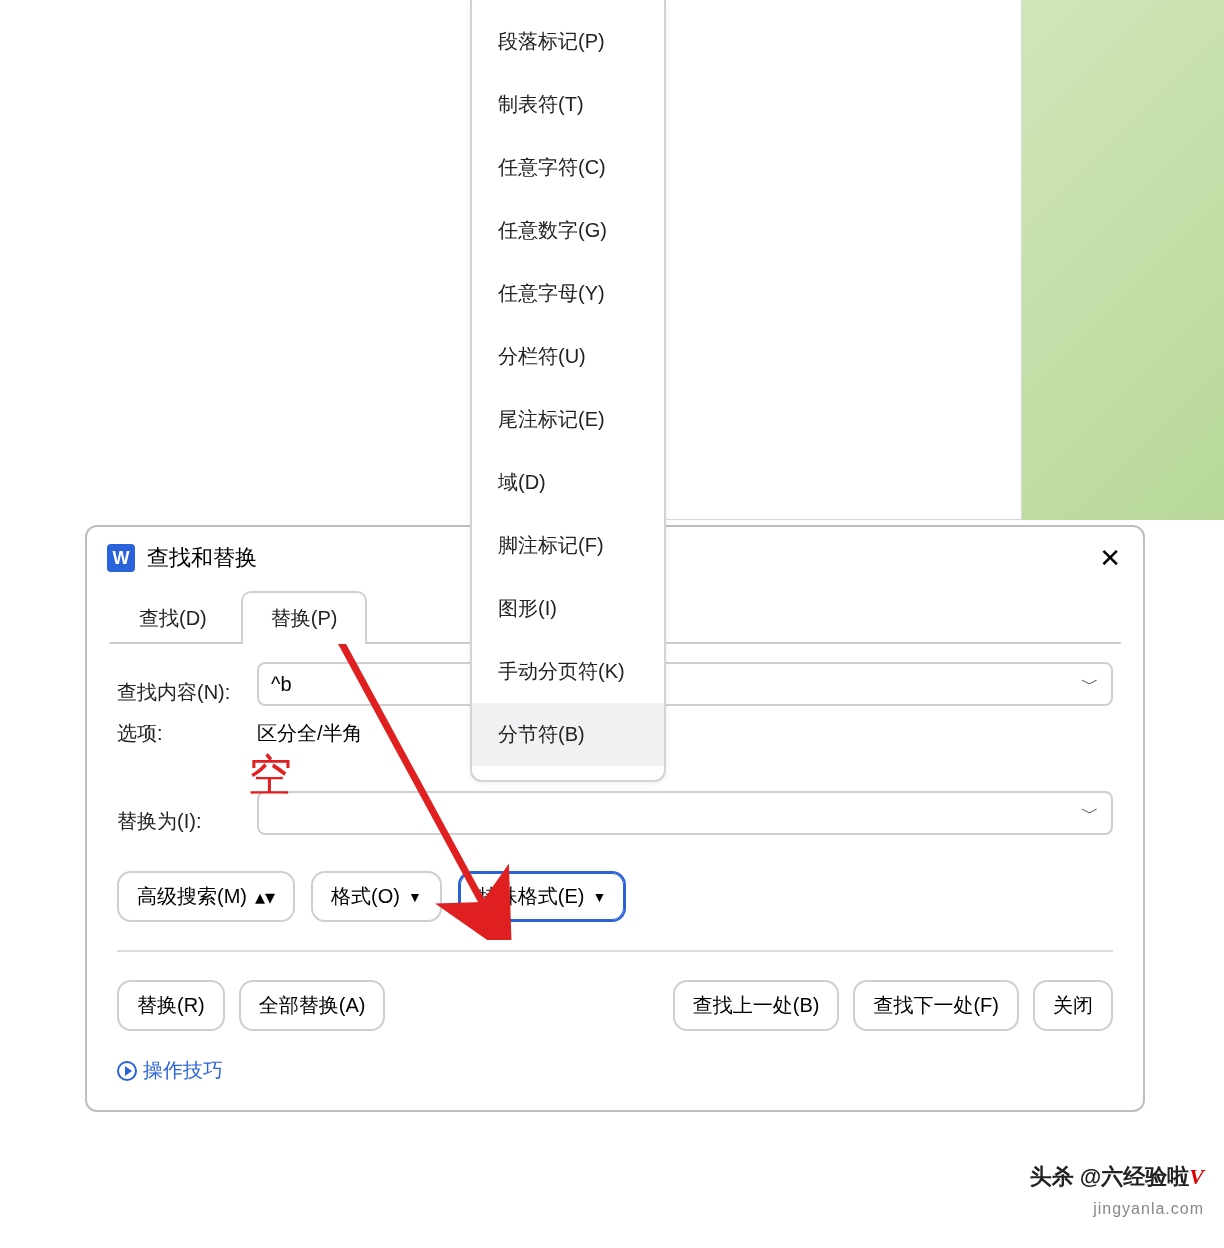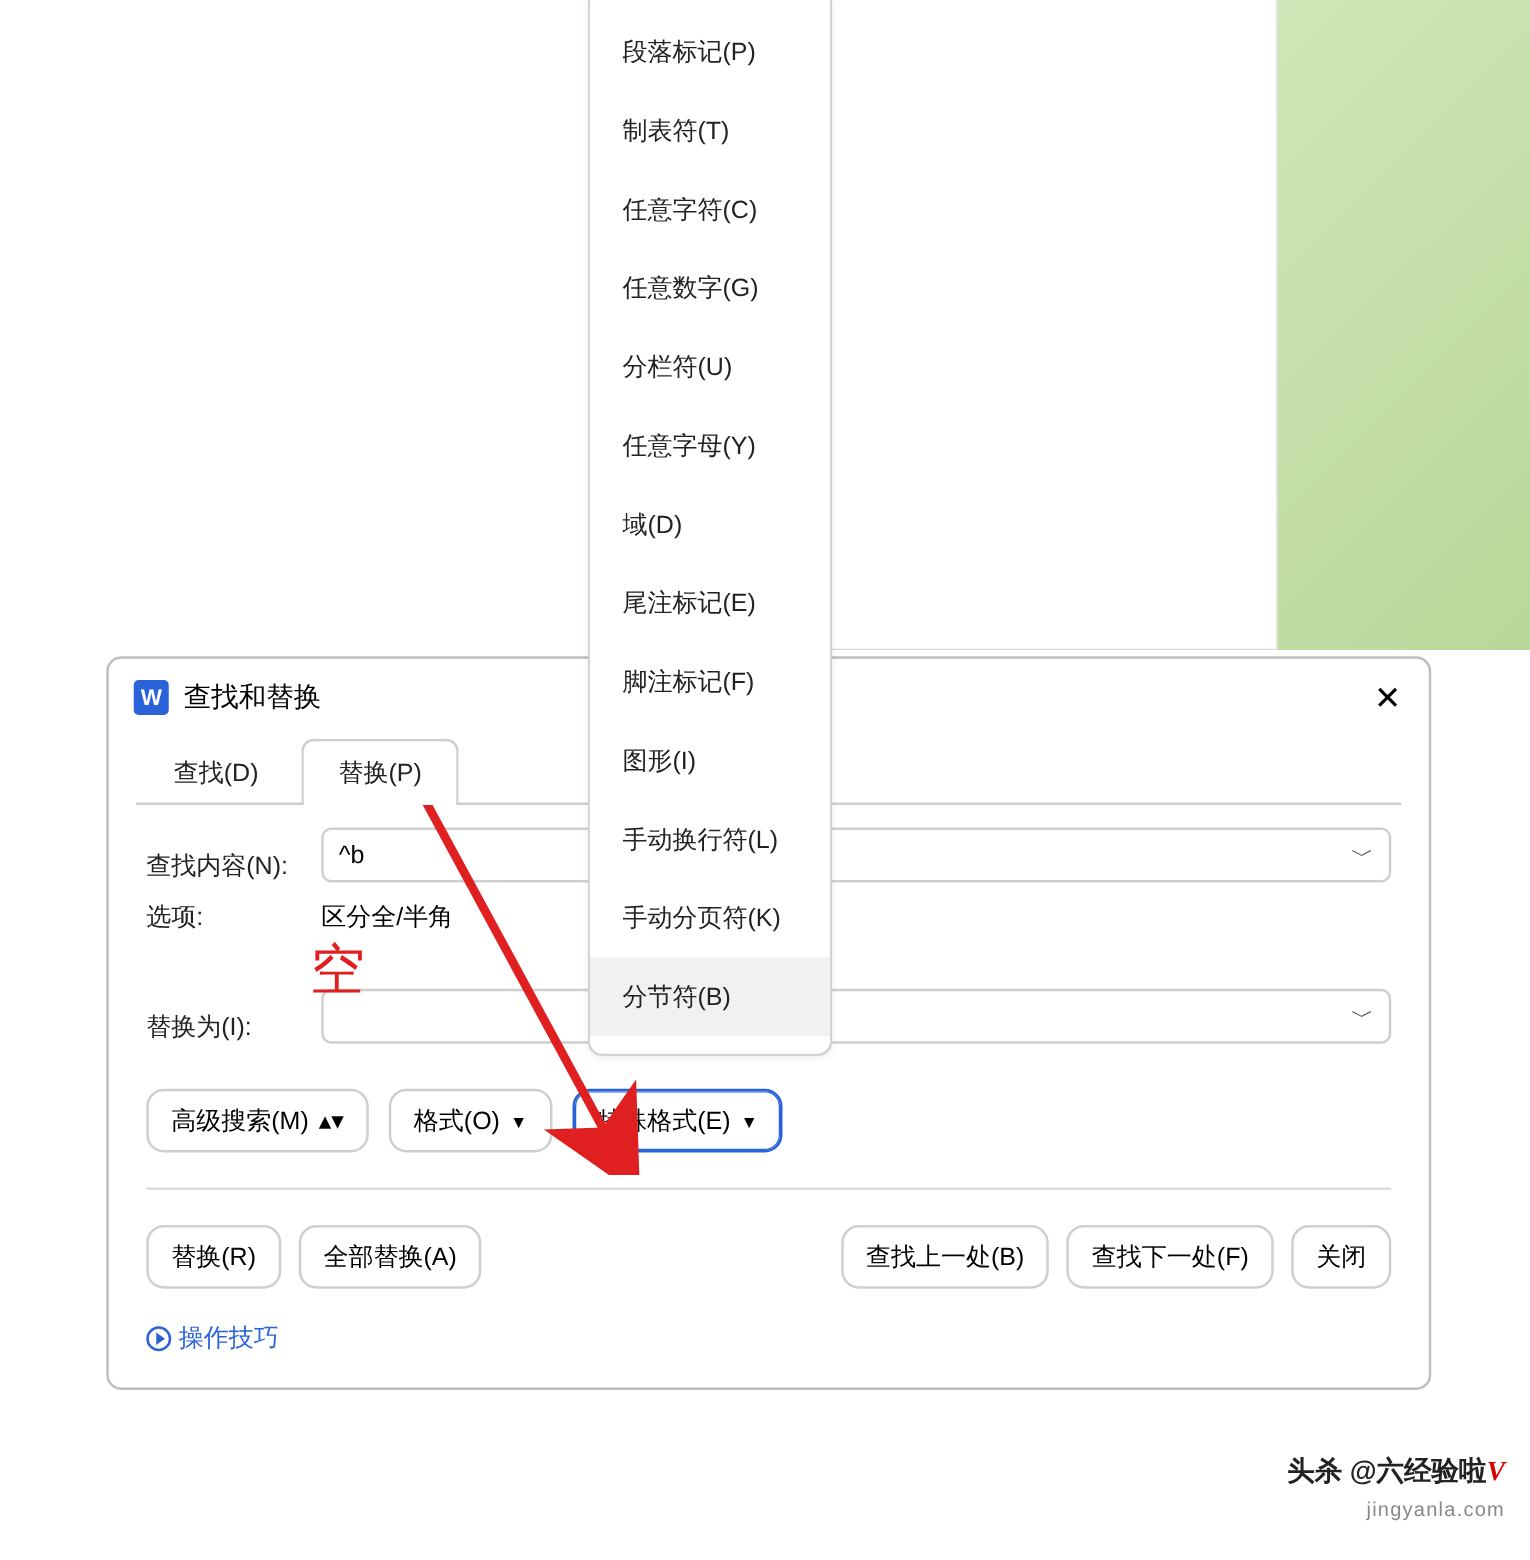--- a/index.html
+++ b/index.html
@@ -139,27 +139,26 @@
         <span>操作技巧</span>
       </span>
     </div>
   </div>
 
   <div class="popup" id="popup">
       <div class="menu-item">段落标记(P)</div>
       <div class="menu-item">制表符(T)</div>
       <div class="menu-item">任意字符(C)</div>
       <div class="menu-item">任意数字(G)</div>
+      <div class="menu-item">任意字母(Y)</div>
       <div class="menu-item">分栏符(U)</div>
-      <div class="menu-item">任意字母(Y)</div>
+      <div class="menu-item">尾注标记(E)</div>
       <div class="menu-item">域(D)</div>
-      <div class="menu-item">尾注标记(E)</div>
       <div class="menu-item">脚注标记(F)</div>
       <div class="menu-item">图形(I)</div>
-      <div class="menu-item">手动换行符(L)</div>
       <div class="menu-item">手动分页符(K)</div>
       <div class="menu-item hover">分节符(B)</div>
     </div>
 
   <div class="annot">空</div>
 
   <svg class="arrow-svg" width="200" height="330">
     <defs>
       <marker id="ah" markerWidth="14" markerHeight="14" refX="3" refY="6" orient="auto">
         <path d="M0,0 L12,6 L0,12 L3,6 Z" fill="#e02020"></path>

